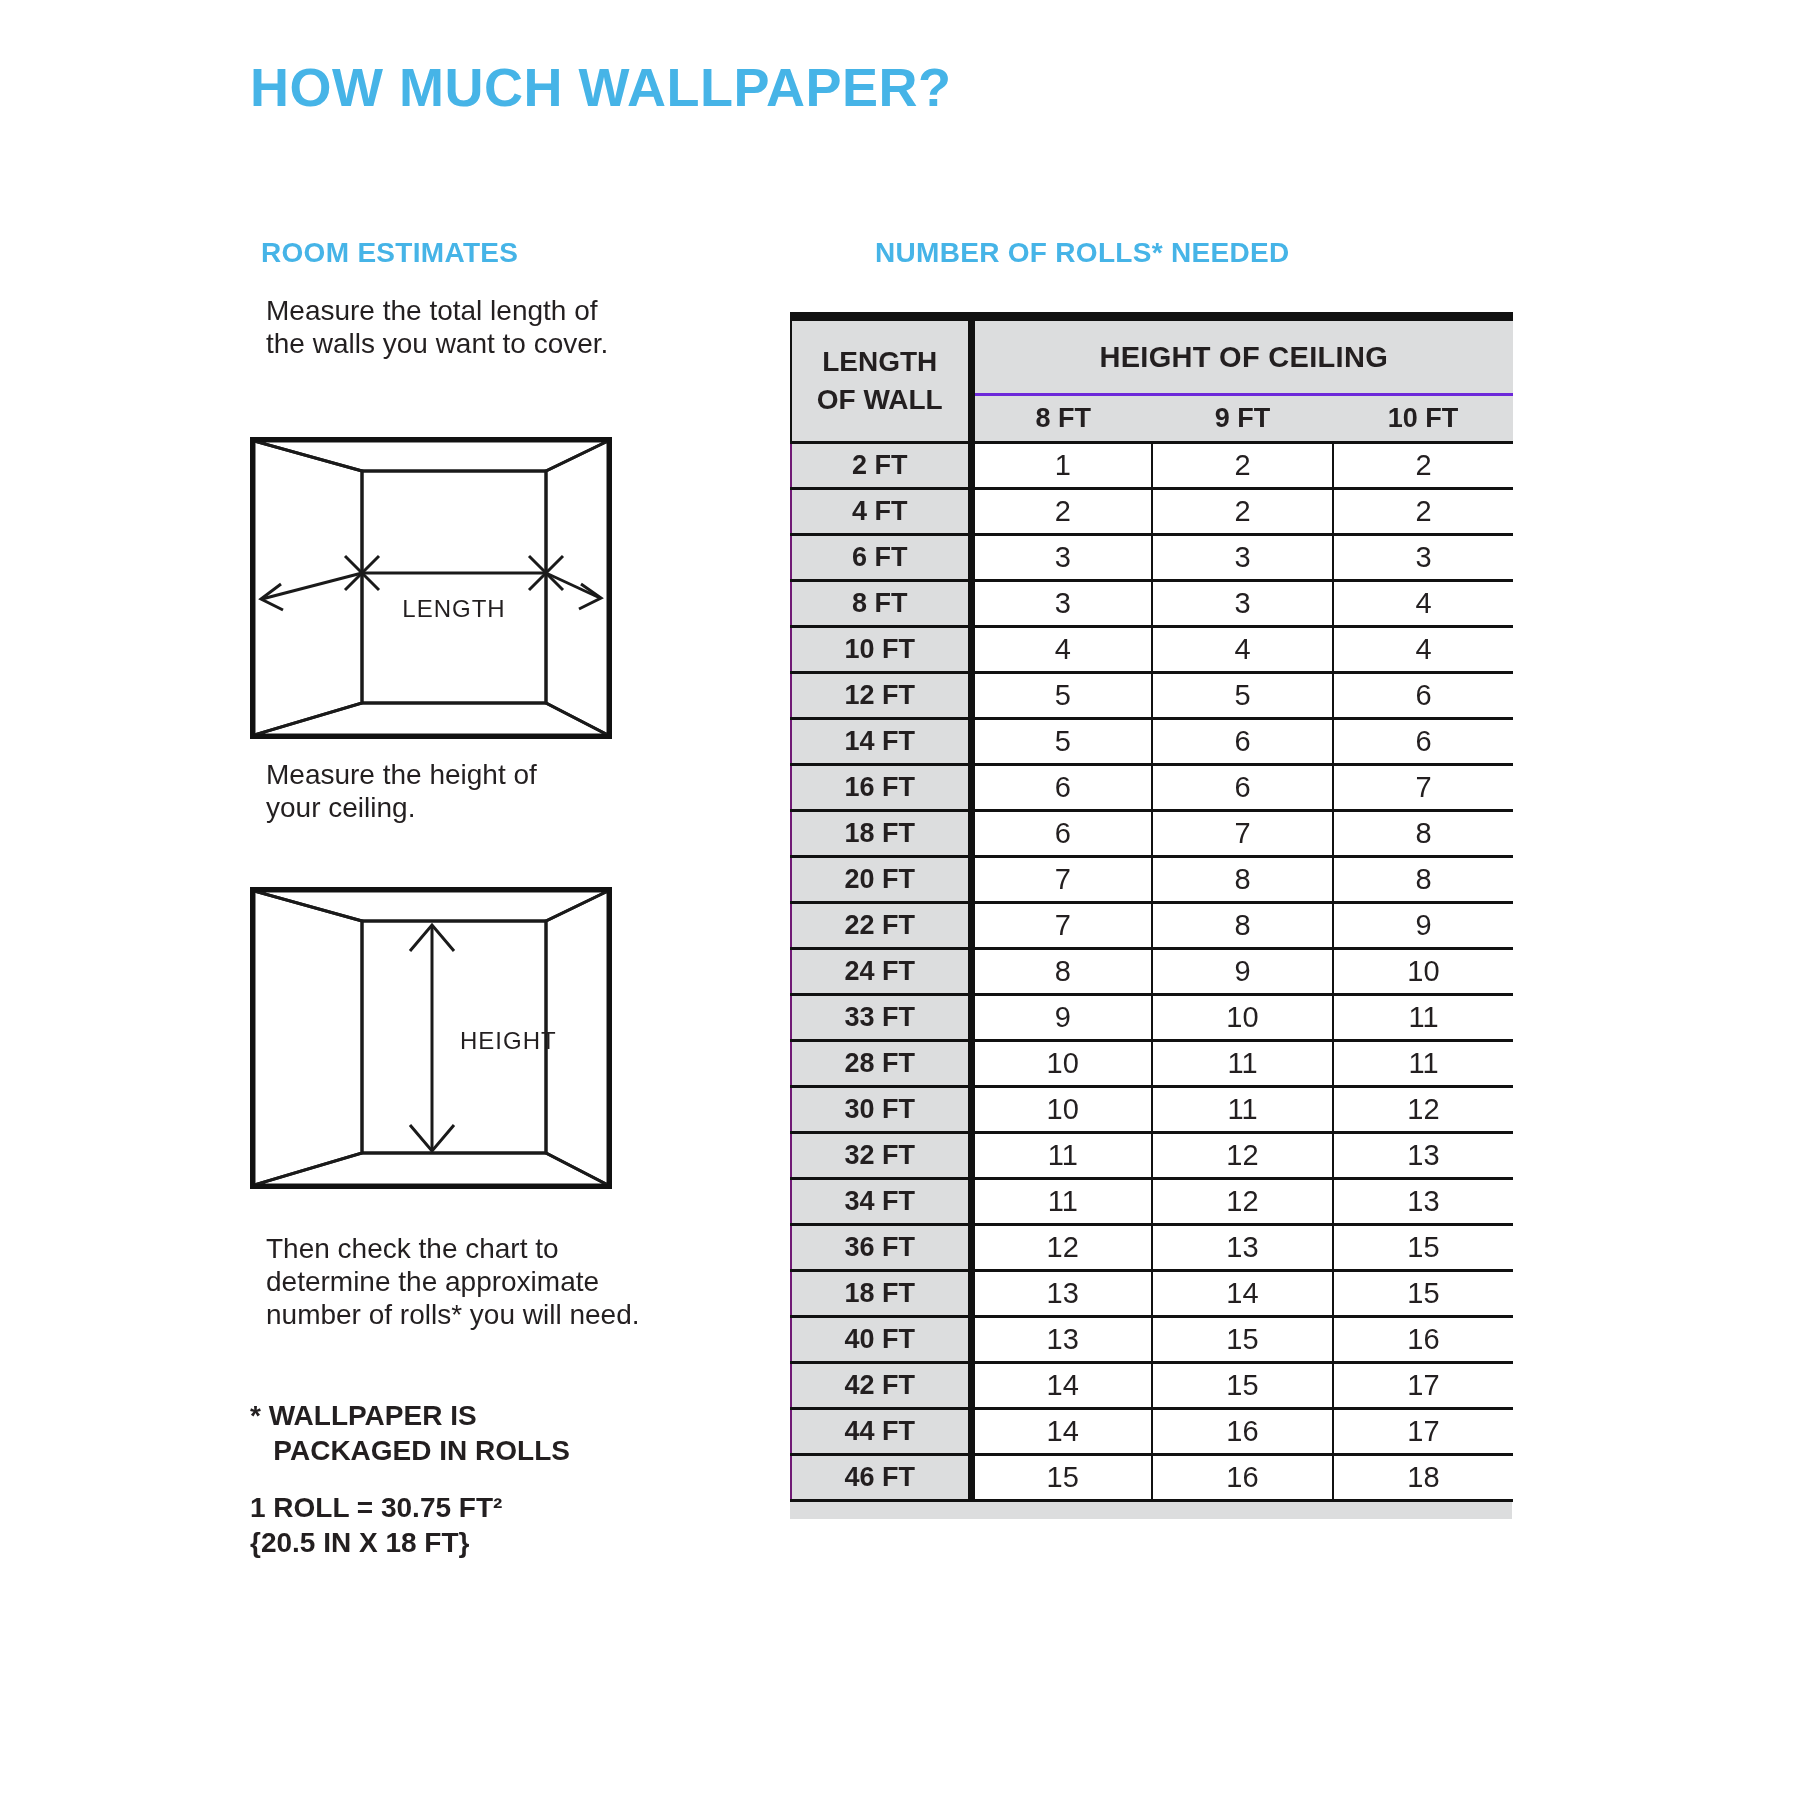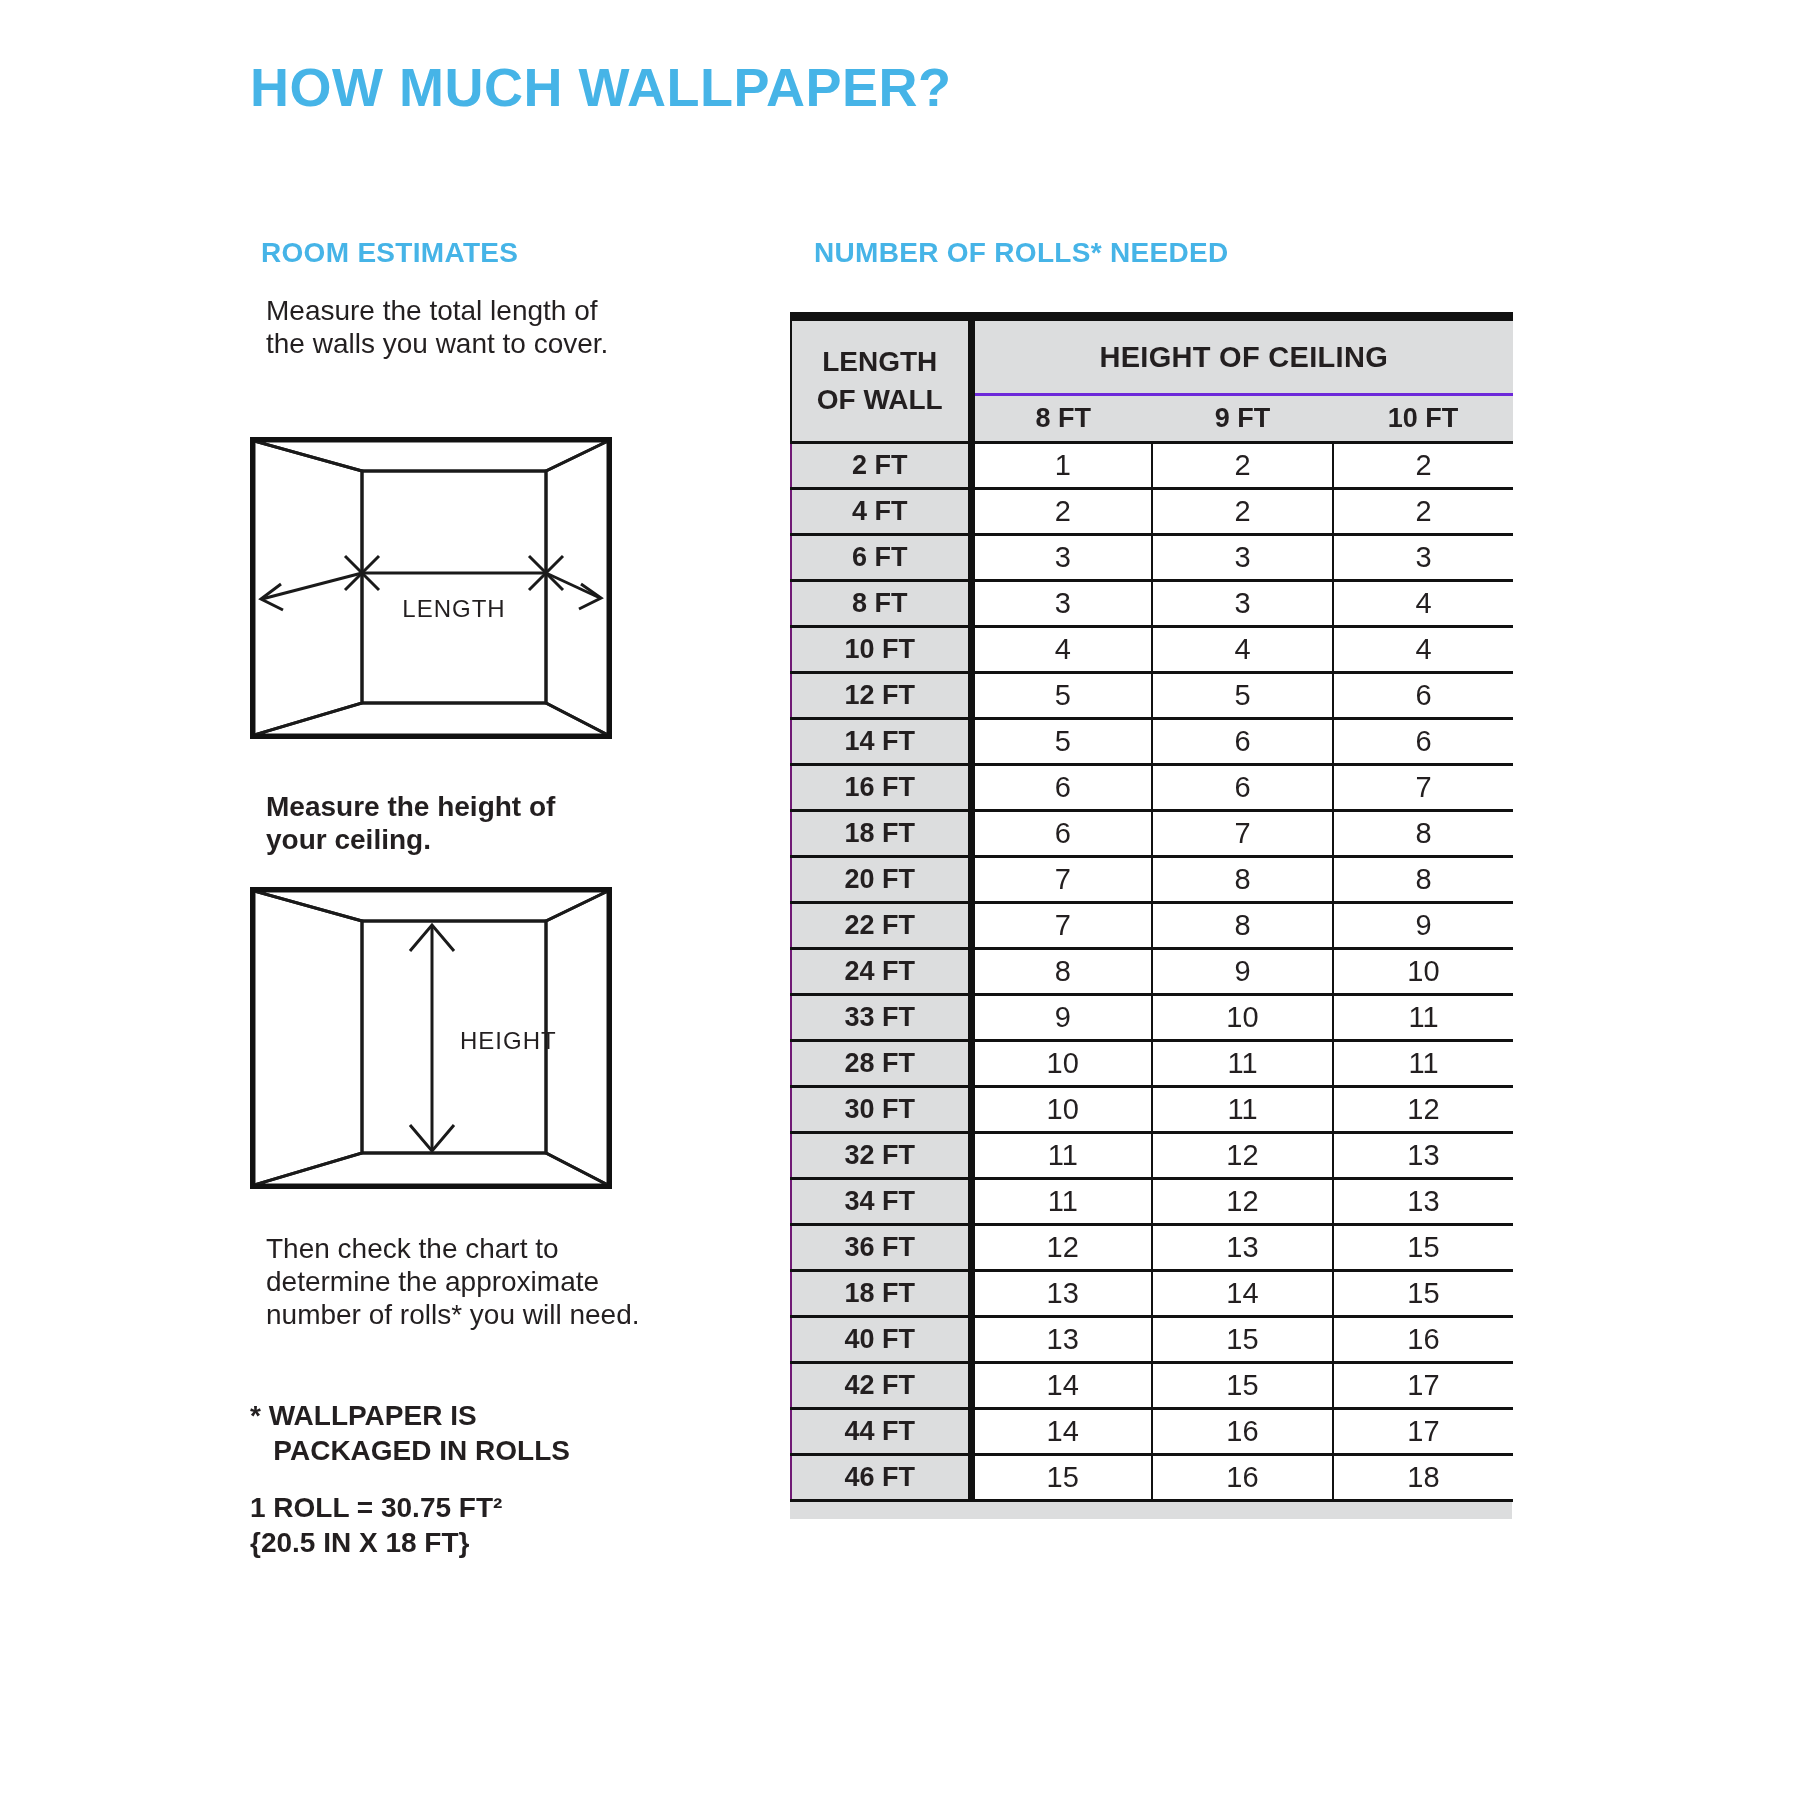--- a/index.html
+++ b/index.html
@@ -88,21 +88,21 @@
     <line x1="112" y1="136" x2="12" y2="162" class="ln"></line>
     <path d="M31,147 L11,162 L33,173" class="ln"></path>
     <line x1="296" y1="136" x2="350" y2="161" class="ln"></line>
     <path d="M331,147 L351,161 L329,172" class="ln"></path>
   </g>
   <text x="204" y="27" class="wall-label">CEILING</text>
   <text x="204" y="180" class="measure-label">LENGTH</text>
   <text x="204" y="291" class="wall-label">FLOOR</text>
 </svg>
 
-<p class="abs instr" style="left:250px; top:774px;font-weight:bold;">Measure the height of
+<p class="abs instr" style="left:250px; top:742px;">Measure the height of
 your ceiling.</p>
 
 <svg class="abs room-svg" style="left:250px; top:887px;" width="362" height="302" viewBox="0 0 362 302">
   <polygon points="4,4 358,4 296,34 112,34" fill="#a9abad" class="ln"></polygon>
   <polygon points="112,266 296,266 358,298 4,298" fill="#a9abad" class="ln"></polygon>
   <polygon points="4,4 112,34 112,266 4,298" fill="#e8e9ea" class="ln"></polygon>
   <polygon points="358,4 296,34 296,266 358,298" fill="#e8e9ea" class="ln"></polygon>
   <rect x="112" y="34" width="184" height="232" fill="#ffffff" class="ln"></rect>
   <rect x="2.5" y="2.5" width="357" height="297" fill="none" stroke="#111" stroke-width="5"></rect>
   <g>
@@ -118,21 +118,21 @@
 <p class="abs instr" style="left:250px; top:1216px;">Then check the chart to
 determine the approximate
 number of rolls* you will need.</p>
 
 <p class="abs bold-note" style="left:250px; top:1398px;">* WALLPAPER IS
    PACKAGED IN ROLLS</p>
 
 <p class="abs bold-note" style="left:250px; top:1490px;">1 ROLL = 30.75 FT²
 {20.5 IN X 18 FT}</p>
 
-<h2 class="abs section-head" style="left:803px; top:226px;">NUMBER OF ROLLS* NEEDED</h2>
+<h2 class="abs section-head" style="left:864px; top:226px;">NUMBER OF ROLLS* NEEDED</h2>
 
 <div class="abs table-wrap">
   <table class="rolls">
     <colgroup>
       <col style="width:180px">
         <col style="width:181px">
         <col style="width:181px">
         <col style="width:180px">
     </colgroup>
     <thead>

